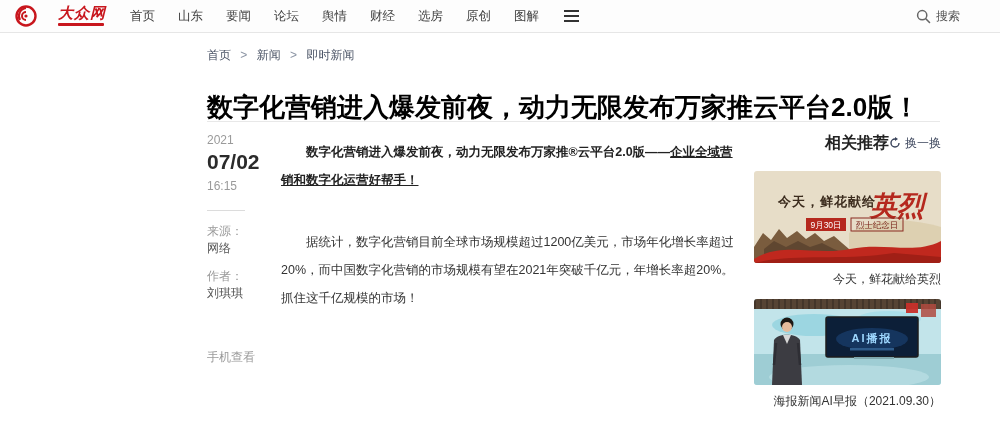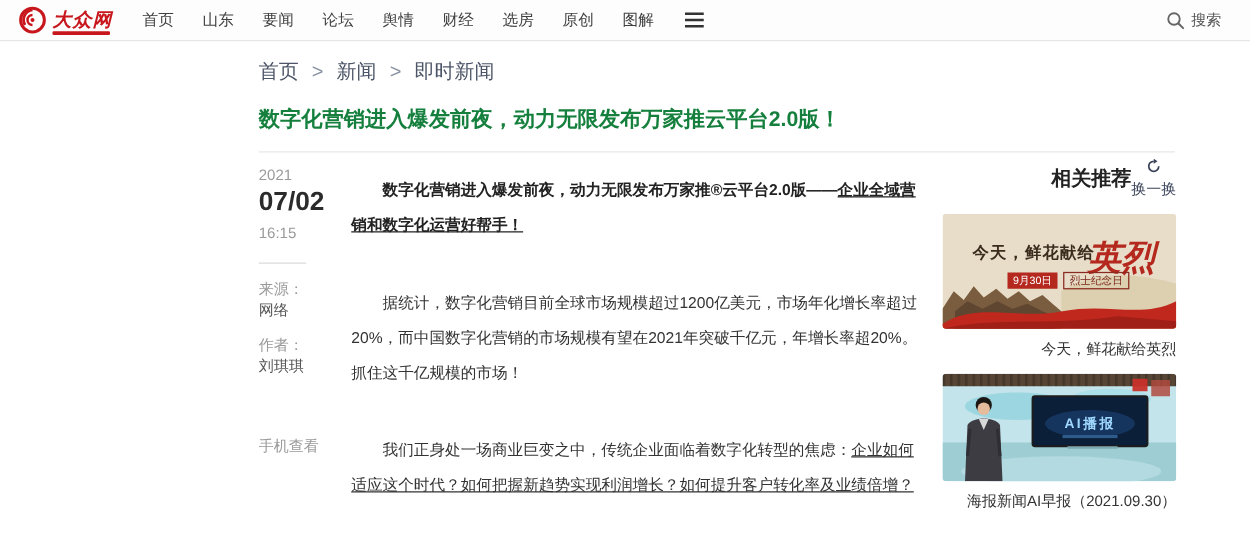--- a/index.html
+++ b/index.html
@@ -8,37 +8,37 @@
     width:1000px; height:431px; position:relative; overflow:hidden;
     background:#ffffff; font-family:"Liberation Sans","DejaVu Sans",sans-serif;
     color:#333;
   }
   
   .navbar {
     position:absolute; top:0; left:0; width:1000px; height:33px;
     background:#fdfdfd; border-bottom:1px solid #e6e6e6;
     display:flex; align-items:center; padding:0 14px;
   }
-  .logo { display:flex; align-items:flex-end; gap:4px; margin-right:24px; cursor:pointer; }
+  .logo { display:flex; align-items:center; gap:20px; margin-right:24px; cursor:pointer;font-family:Liberation Mono, monospace; }
   .logo-textcol { display:flex; flex-direction:column; align-items:flex-start; }
   .logo-text { color:#c8161d; font-weight:bold; font-style:italic; font-size:15px; line-height:15px; letter-spacing:1px; }
   .logo-sub { width:46px; height:3px; background:#c8161d; margin-top:1px; border-radius:1px; }
   .nav-items { display:flex; gap:23px; font-size:12.5px; color:#404040; }
   .nav-item { cursor:pointer; white-space:nowrap; }
   .hamburger { margin-left:22px; display:flex; flex-direction:column; gap:3px; cursor:pointer; padding:3px; }
   .hamburger div { width:15px; height:2px; background:#333; }
-  .search { margin-left:auto; margin-right:9px; display:flex; align-items:center; gap:5px; font-size:12px; color:#555; cursor:pointer; }
+  .search { margin-left:auto; margin-right:26px; display:flex; align-items:center; gap:5px; font-size:12px; color:#555; cursor:pointer; }
   
-  .breadcrumb { position:absolute; left:207px; top:47px; font-size:16px; color:#4d5668; }
+  .breadcrumb { position:absolute; left:207px; top:47px; font-size:12px; color:#4d5668; }
   .crumb { cursor:pointer; }
   .crumb-sep { color:#8a93a3; margin:0 6px; }
   
   .page-title {
     position:absolute; left:207px; top:74px; width:720px;
-    font-size:17px; font-weight:bold; color:#15803d; line-height:1.25; white-space:nowrap;
+    font-size:26px; font-weight:bold; color:#000000; line-height:1.25; white-space:nowrap;
   }
   .title-rule { position:absolute; left:207px; top:121px; width:733px; height:0; border-top:1px solid #e8e8e8; }
   
   .meta { position:absolute; left:207px; top:133px; width:64px; font-size:12px; color:#9a9a9a; }
   .meta-year { line-height:14px; margin-bottom:3px; }
   .meta-date { font-size:21px; line-height:24px; font-weight:bold; color:#2b2b2b; margin-bottom:5px; }
   .meta-time { line-height:14px; }
   .meta-rule { width:38px; border-top:1px solid #dcdcdc; margin:17px 0 13px; }
   .meta-label { line-height:14px; }
   .meta-value { color:#555; line-height:14px; margin-top:3px; }
@@ -46,21 +46,21 @@
   .meta-mobile { margin-top:50px; line-height:14px; }
   
   .article { position:absolute; left:281px; top:138px; width:456px; font-size:12.5px; color:#333; }
   .article p { margin:0 0 34px; line-height:28px; text-indent:2em; }
   .article p.lead { font-weight:bold; color:#222; }
   .u { text-decoration:underline; }
   
   .sidebar { position:absolute; left:754px; top:133px; width:187px; }
   .sidebar-head { display:flex; justify-content:flex-end; align-items:center; height:20px; margin-bottom:18px; }
   .sidebar-title { font-size:16px; font-weight:bold; color:#222; }
-  .refresh { display:flex; align-items:center; gap:4px; font-size:12px; color:#39435a; cursor:pointer;flex-direction:column; }
+  .refresh { display:flex; align-items:center; gap:4px; font-size:12px; color:#39435a; cursor:pointer; }
   .card { margin-bottom:12px; cursor:pointer; }
   .card-img { display:block; width:187px; border-radius:3px; overflow:hidden; }
   .card-caption { font-size:12px; color:#333; margin-top:8px; line-height:16px;text-align:right; }
   svg text { font-family:"Liberation Sans","DejaVu Sans",sans-serif; }
 </style>
 </head>
 <body>
 
 <div class="navbar">
   <div class="logo">
@@ -119,21 +119,20 @@
   <div class="meta-label">来源：</div>
   <div class="meta-value">网络</div>
   <div class="meta-label meta-author-label">作者：</div>
   <div class="meta-value">刘琪琪</div>
   <div class="meta-mobile">手机查看</div>
 </div>
 
 <div class="article">
   <p class="lead"><span>数字化营销进入爆发前夜，动力无限发布万家推®云平台2.0版——</span><span class="u">企业全域营销和数字化运营好帮手！</span></p>
   <p><span>据统计，数字化营销目前全球市场规模超过1200亿美元，市场年化增长率超过20%，而中国数字化营销的市场规模有望在2021年突破千亿元，年增长率超20%。抓住这千亿规模的市场！</span></p>
-  <p><span>我们正身处一场商业巨变之中，传统企业面临着数字化转型的焦虑：</span><span class="u">企业如何适应这个时代？如何把握新趋势实现利润增长？如何提升客户转化率及业绩倍增？</span></p>
 
 </div>
 
 <div class="sidebar">
   <div class="sidebar-head">
     <span class="sidebar-title">相关推荐</span>
     <span class="refresh">
       <svg width="12" height="12" viewBox="0 0 12 12">
         <path d="M10 6 A 4 4 0 1 1 6 2" fill="none" stroke="#39435a" stroke-width="1.4"></path>
         <polygon points="6,0 9,2 6,4" fill="#39435a"></polygon>

